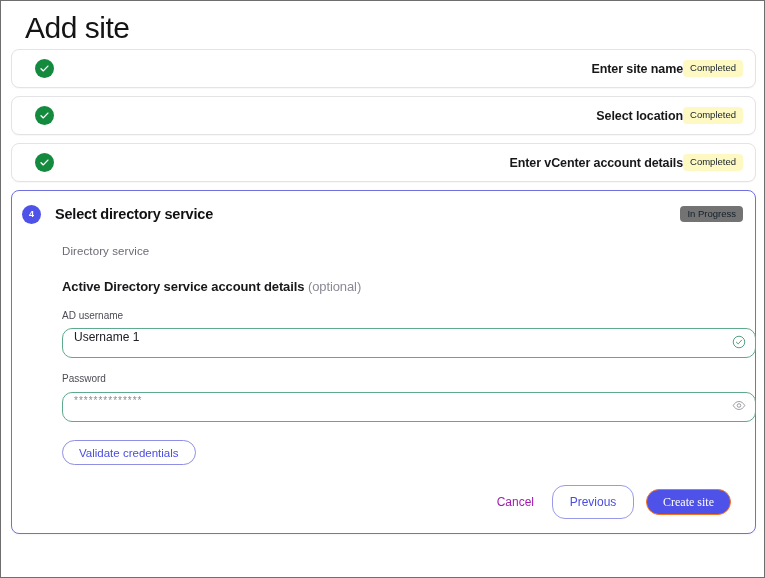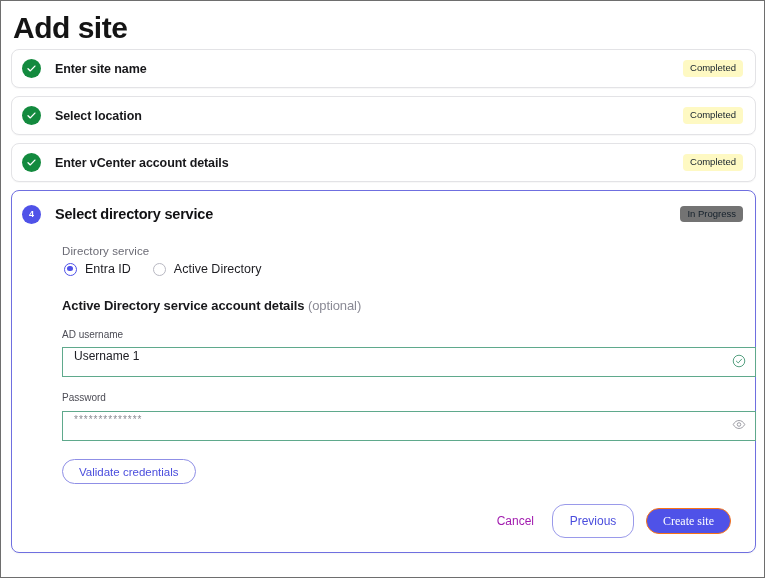--- a/index.html
+++ b/index.html
@@ -18,41 +18,42 @@
     box-sizing: border-box;
     width: 765px;
     height: 578px;
     border: 1px solid #6e6e6e;
     background: #ffffff;
     padding: 0 10px;
     position: relative;
   }
   .page-title {
     font-size: 30px;
-    font-weight: 700;
+    font-weight: 400;
     letter-spacing: -0.5px;
     color: #141414;
-    margin: 6px 0 0 0;
+    margin: 6px 0 0 12px;
     padding: 0 0 0 2px;
     line-height: 42px;
   }
 
   
   .step-card {
     box-sizing: border-box;
     width: 745px;
     margin: 0 0 8px 0;
     border: 1px solid #e3e3e6;
     border-radius: 8px;
     background: #ffffff;
     display: flex;
     align-items: center;
     height: 39px;
-    padding: 0 12px 0 10px;
+    padding: 0 12px 0 23px;
     box-shadow: 0 1px 1px rgba(0,0,0,0.03);
+    text-align: right;
   }
   .step-card .check {
     width: 19px;
     height: 19px;
     flex: 0 0 19px;
     border-radius: 50%;
     background: #138a3e;
     display: flex;
     align-items: center;
     justify-content: center;
@@ -182,21 +183,21 @@
   .input-wrap {
     position: relative;
     width: 694px;
     height: 30px;
   }
   .text-input {
     box-sizing: border-box;
     width: 694px;
     height: 30px;
     border: 1px solid #5fa98c;
-    border-radius: 0;
+    border-radius: 10px;
     background: #ffffff;
     font-family: "Liberation Sans", sans-serif;
     font-size: 12px;
     color: #202026;
     padding: 0 34px 12px 11px;
     outline: none;
   }
   .text-input.pw {
     color: #8b8b93;
     letter-spacing: 1px;
@@ -315,30 +316,20 @@
     <div class="active-head">
       <span class="step-num">4</span>
       <span class="active-title">Select directory service</span>
       <span class="badge inprogress">In Progress</span>
     </div>
 
     <div class="body-inner">
 
       <div class="field-label">Directory service</div>
 
-      <div class="radio-row">
-        <label class="radio-opt">
-          <span class="radio-dot checked"></span>
-          <span class="radio-text">Entra ID</span>
-        </label>
-        <label class="radio-opt">
-          <span class="radio-dot"></span>
-          <span class="radio-text">Active Directory</span>
-        </label>
-      </div>
 
       <div class="section-head">
         <span>Active Directory service account details</span>
         <span class="optional">(optional)</span>
       </div>
 
       <div class="input-label">AD username</div>
       <div class="input-wrap">
         <input class="text-input" type="text" value="Username 1" style="">
         <span class="field-icon">

